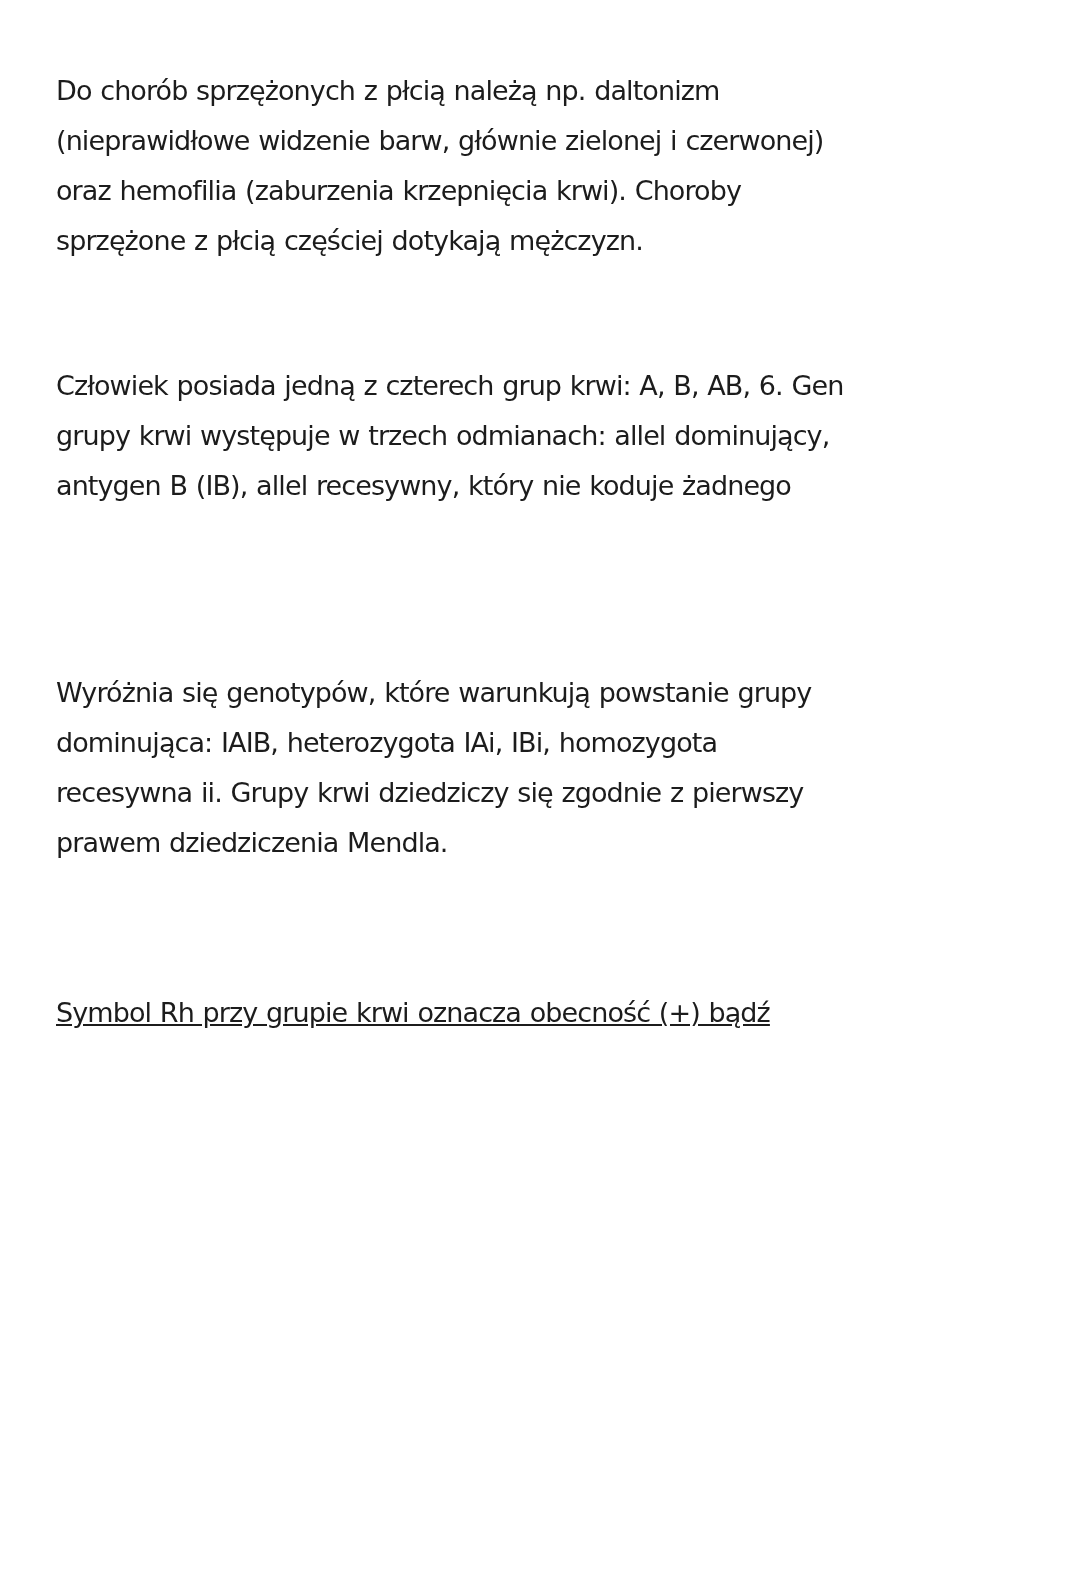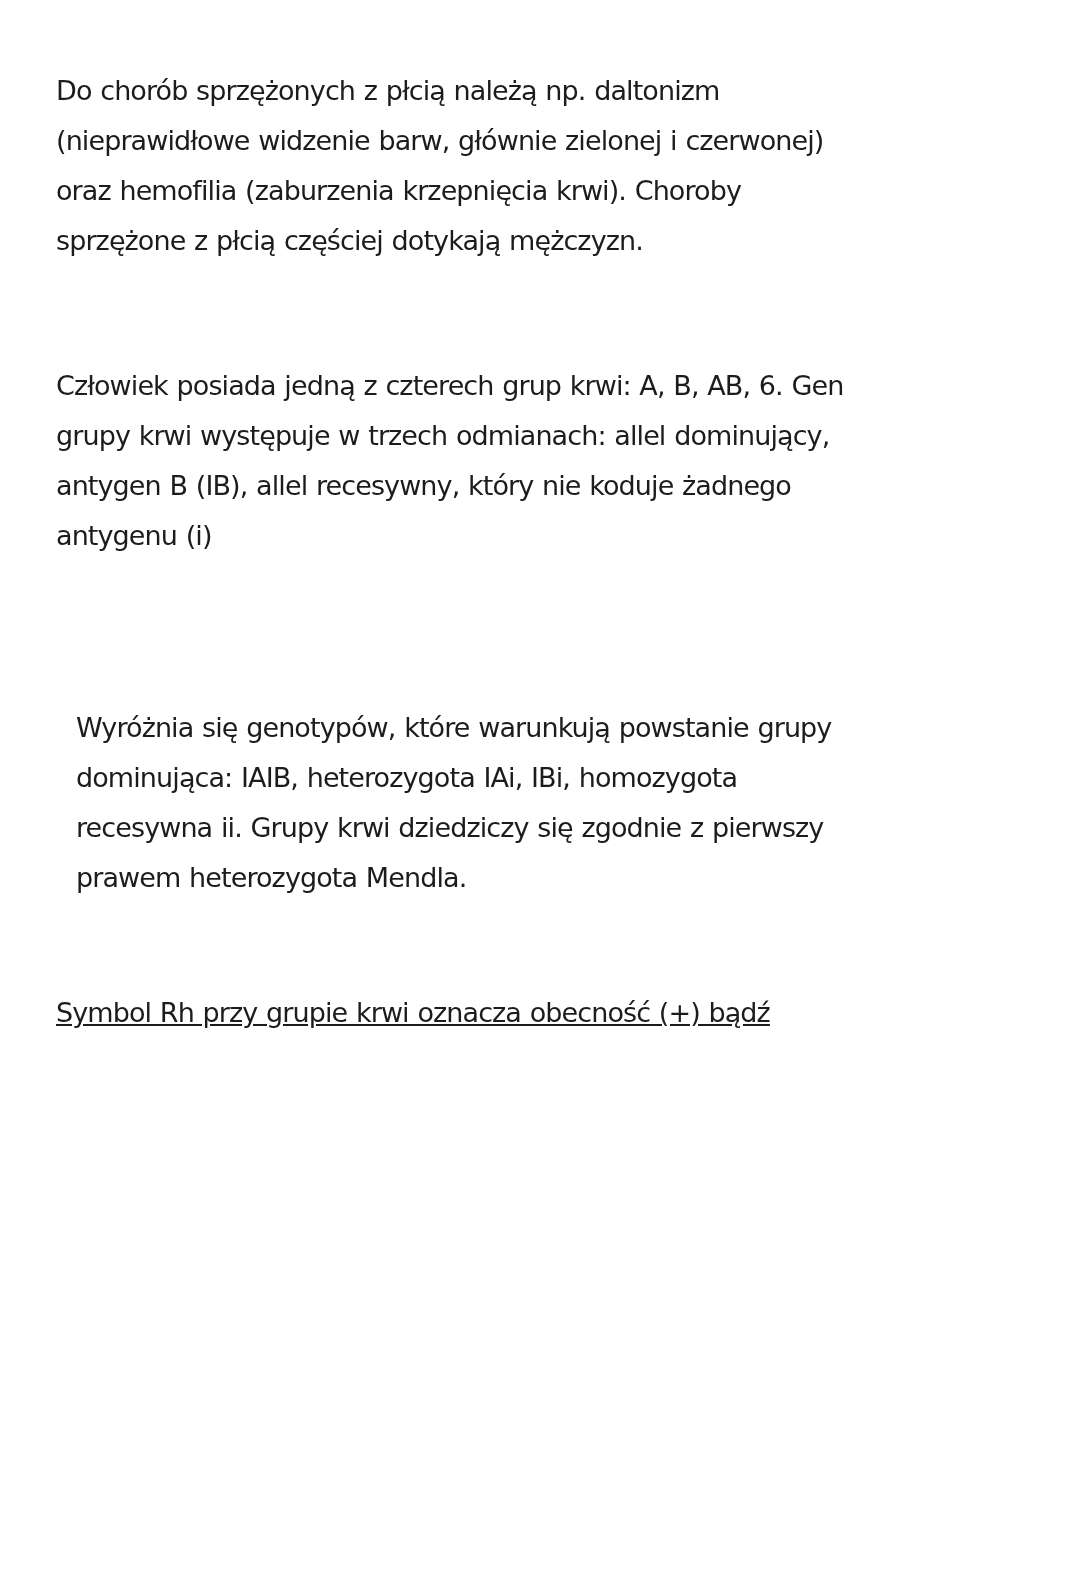--- a/index.html
+++ b/index.html
@@ -32,46 +32,45 @@
       letter-spacing: -0.9px;
       word-spacing: 1px;
       white-space: normal;
     }
     .line {
       display: block;
       white-space: nowrap;
     }
     #p1 { top: 66px; }
     #p2 { top: 361px; }
-    #p3 { top: 703px; margin-left: 20px; }
+    #p3 { top: 668px; }
     #p4 { top: 988px; text-decoration: underline; }
   </style>
 </head>
 <body>
 
 <div class="page">
 
   <p class="para" id="p1">
     <span class="line">Do chorób sprzężonych z płcią należą np. daltonizm</span>
     <span class="line">(nieprawidłowe widzenie barw, głównie zielonej i czerwonej)</span>
     <span class="line">oraz hemofilia (zaburzenia krzepnięcia krwi). Choroby</span>
     <span class="line">sprzężone z płcią częściej dotykają mężczyzn.</span>
   </p>
 
   <p class="para" id="p2">
     <span class="line">Człowiek posiada jedną z czterech grup krwi: A, B, AB, 6. Gen</span>
     <span class="line">grupy krwi występuje w trzech odmianach: allel dominujący,</span>
     <span class="line">antygen B (IB), allel recesywny, który nie koduje żadnego</span>
-    <span class="line">antygenu (i)</span>
   </p>
 
   <p class="para" id="p3">
     <span class="line">Wyróżnia się genotypów, które warunkują powstanie grupy</span>
     <span class="line">dominująca: IAIB, heterozygota IAi, IBi, homozygota</span>
     <span class="line">recesywna ii. Grupy krwi dziedziczy się zgodnie z pierwszy</span>
-    <span class="line">prawem heterozygota Mendla.</span>
+    <span class="line">prawem dziedziczenia Mendla.</span>
   </p>
 
   <p class="para" id="p4">
     <span class="line">Symbol Rh przy grupie krwi oznacza obecność (+) bądź</span>
   </p>
 
 </div>
 
 </body></html>

